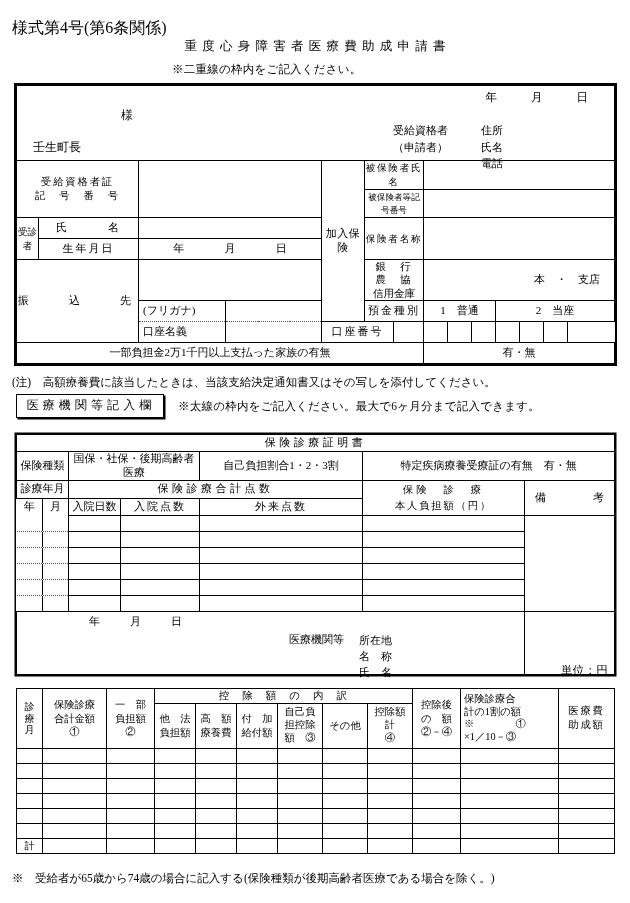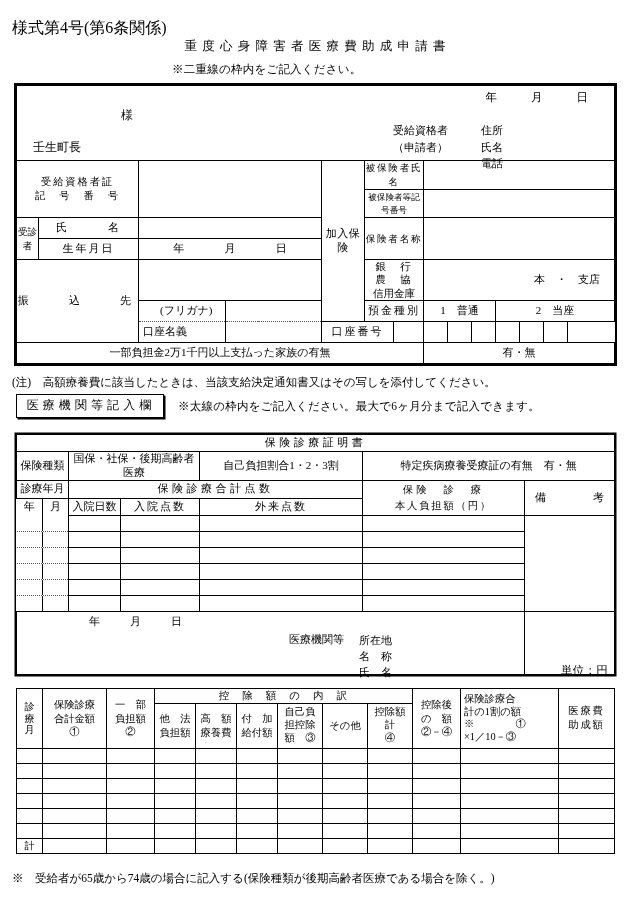--- a/index.html
+++ b/index.html
@@ -191,21 +191,21 @@
           <div>信用金庫</div>
         </div>
       </td>
       <td colspan="7">
         <div class="r" style="padding-right:14px;">本　・　支店</div>
       </td>
     </tr>
 
     <tr>
       <td class="dash-b" style="height:17px;">
-        <span class="l" style="display:block;padding-left:4px;margin-left:17px;">(フリガナ)</span>
+        <span class="l" style="display:block;padding-left:4px;">(フリガナ)</span>
       </td>
       <td colspan="3" class="dash-b"></td>
       <td colspan="2">
         <span class="sp2">預金種別</span>
       </td>
       <td colspan="3">
         <span>1　普通</span>
       </td>
       <td colspan="4">
         <span>2　当座</span>

